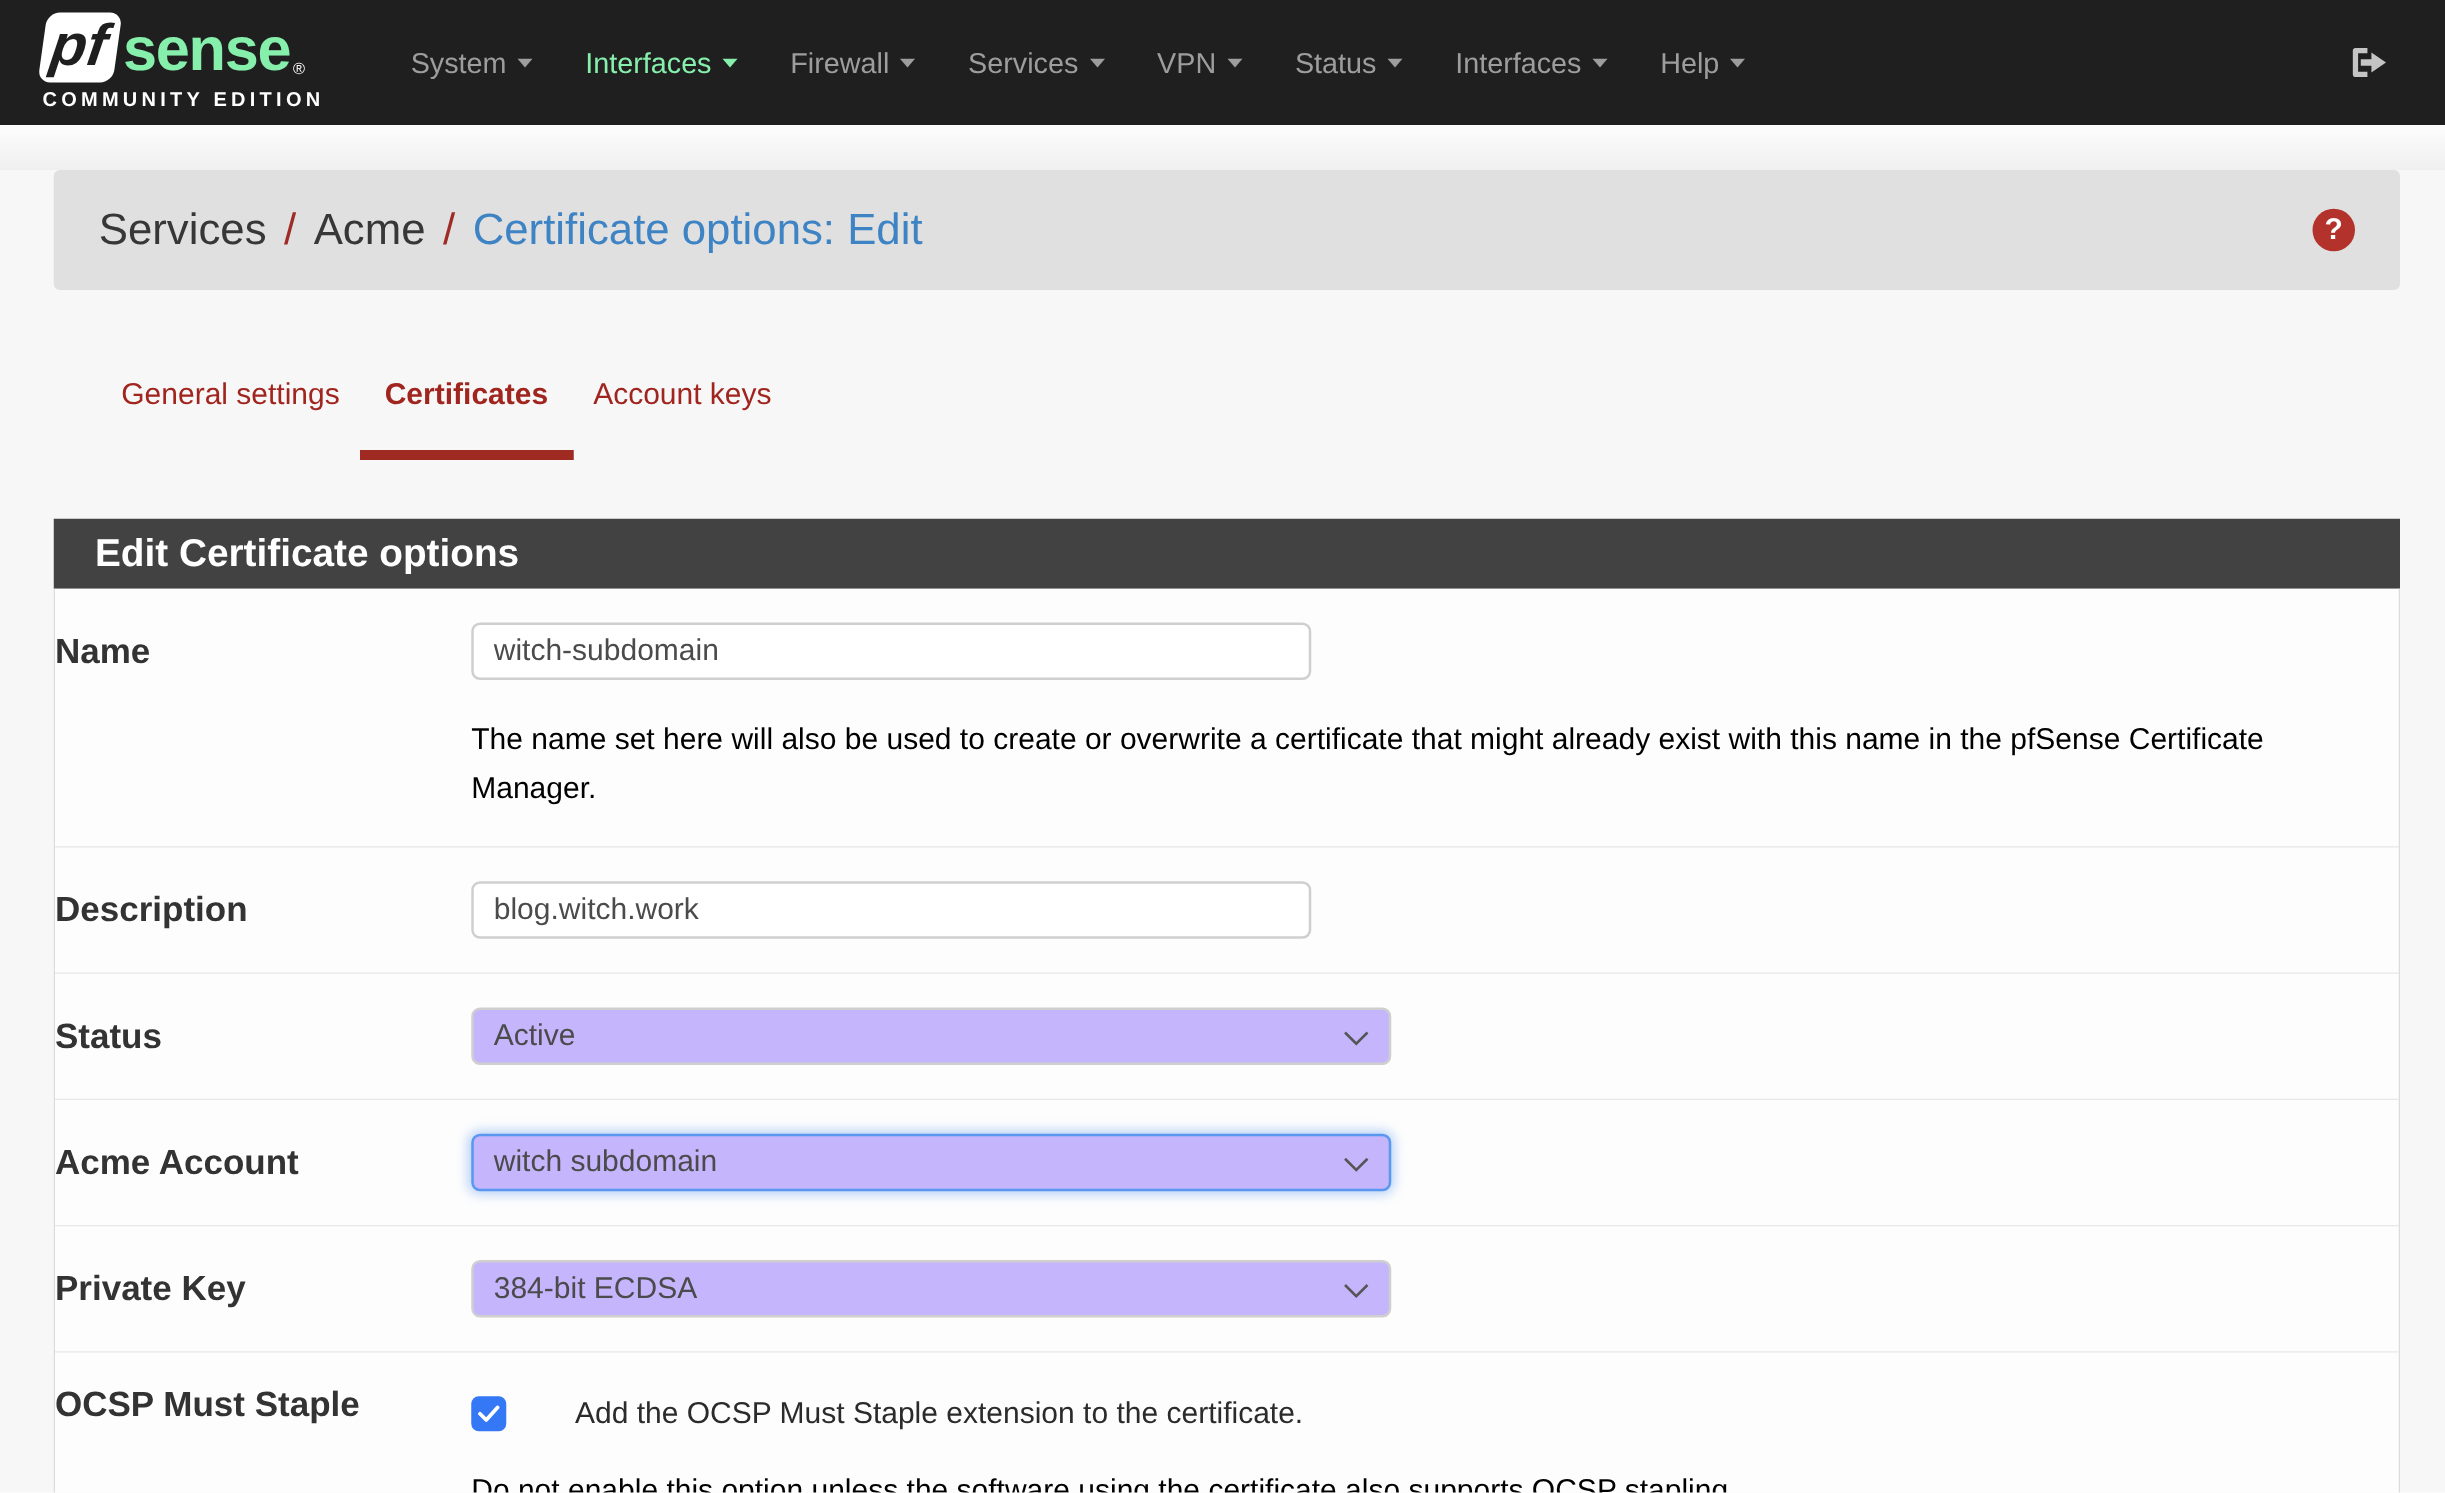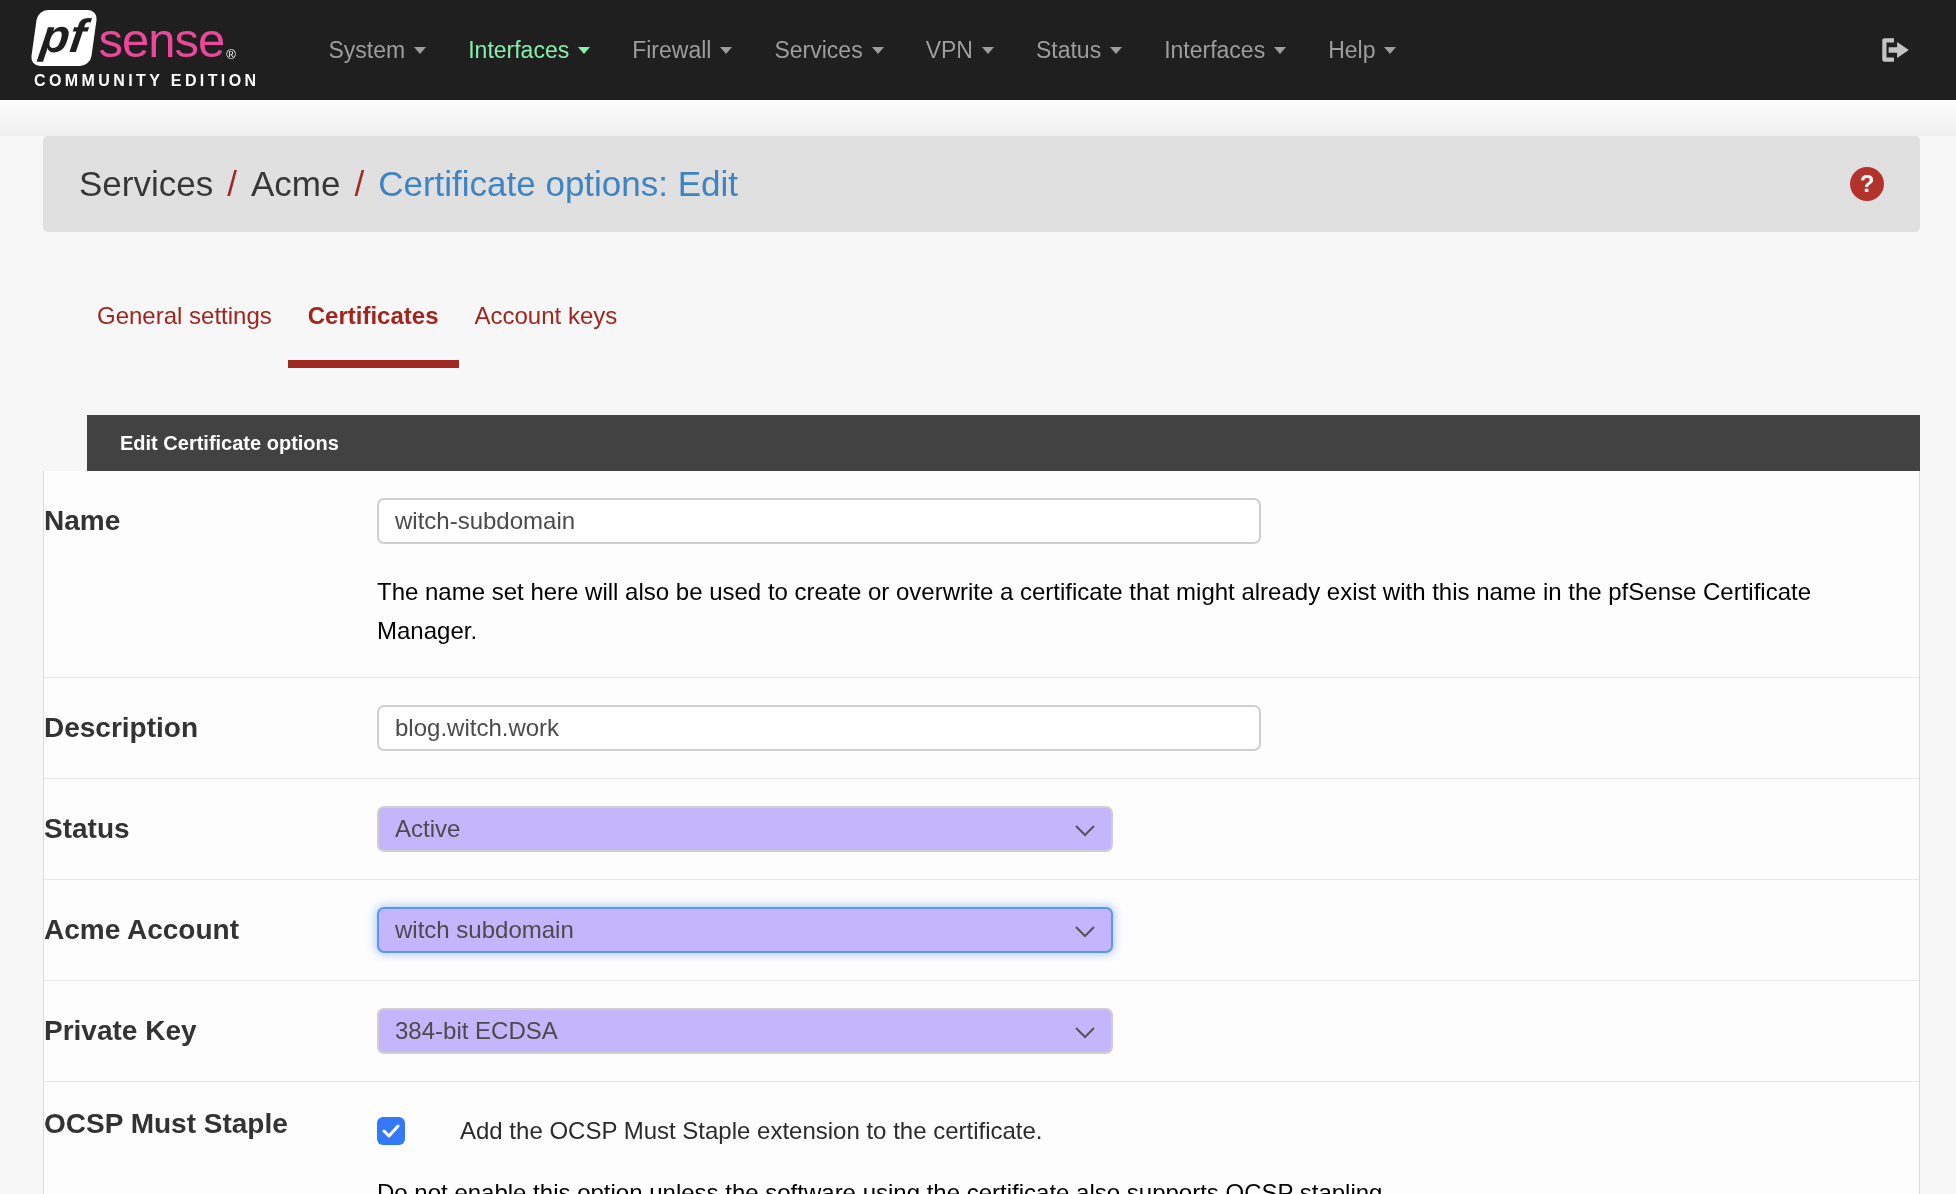--- a/index.html
+++ b/index.html
@@ -23,21 +23,21 @@
     background:#ffffff; border-radius:10px;
     transform:skewX(-8deg);
     padding:0 9px 4px 7px; margin-right:4px;
     display:inline-block;
   }
   .pf-box span {
     display:inline-block; transform:skewX(0deg);
     font-style:italic; font-weight:bold; font-size:47px; line-height:52px;
     color:#1f1f1f;
   }
-  .brand-sense { color:#ec4899; font-weight:normal; font-size:49px; line-height:52px; letter-spacing:-1px; }
+  .brand-sense { color:#86efac; font-weight:bold; font-size:49px; line-height:52px; letter-spacing:-1px; }
   .brand-reg { color:#ffffff; font-size:13px; align-self:flex-end; margin:0 0 4px 2px; }
   .brand-sub { color:#ffffff; font-size:16px; font-weight:bold; letter-spacing:3.4px; margin-top:6px; }
 
   .nav-menu { display:flex; align-items:center; list-style:none; }
   .nav-item {
     color:#9d9d9d; font-size:23px; padding:0 21px; cursor:pointer;
     display:flex; align-items:center; white-space:nowrap;
   }
   .nav-item.active { color:#86efac; }
   .caret {
@@ -81,44 +81,43 @@
     content:""; position:absolute; left:-2px; right:-2px; bottom:-14px;
     height:8px; background:#9f2a21;
   }
 
   
   .panel {
     position:absolute; left:43px; top:415px; width:1877px;
   }
   .panel-header {
     background:#424242; color:#ffffff;
-    font-size:20px; font-weight:bold;
+    font-size:31px; font-weight:bold;
     height:56px; display:flex; align-items:center;
     padding-left:33px;
-    margin-left:44px;
   }
   .panel-body {
     background:#fdfdfd;
     border:1px solid #dcdcdc; border-top:none;
   }
   .form-row {
     display:flex; align-items:flex-start;
     border-bottom:1px solid #e8e8e8;
     padding:27px 40px 27px 0;
   }
   .form-row:last-child { border-bottom:none; }
   .row-label {
     width:333px; flex:0 0 333px;
     text-align:left; padding-right:60px;
     font-size:28px; font-weight:bold; color:#333333;
     line-height:46px;
   }
   .row-content { flex:1; }
   .text-input {
-    width:884px; height:46px;
+    width:672px; height:46px;
     border:2px solid #cfcfcf; border-radius:7px;
     background:#ffffff;
     font-family:"Liberation Sans", sans-serif;
     font-size:24px; color:#4b4b4b;
     padding:0 16px; outline:none;
   }
   .select-box {
     width:736px; height:46px;
     border:2px solid #cfcfcf; border-radius:7px;
     background:#c4b5fd; position:relative;

